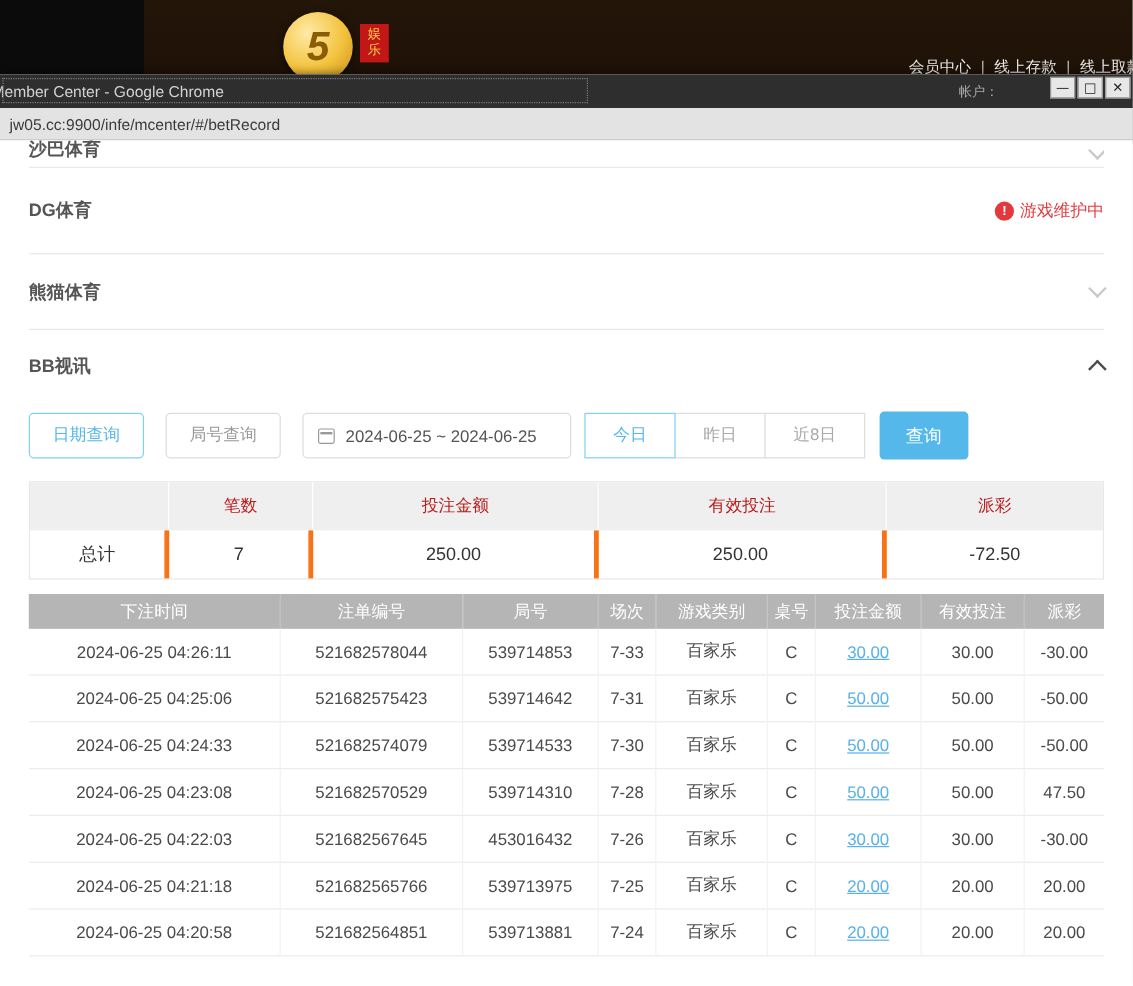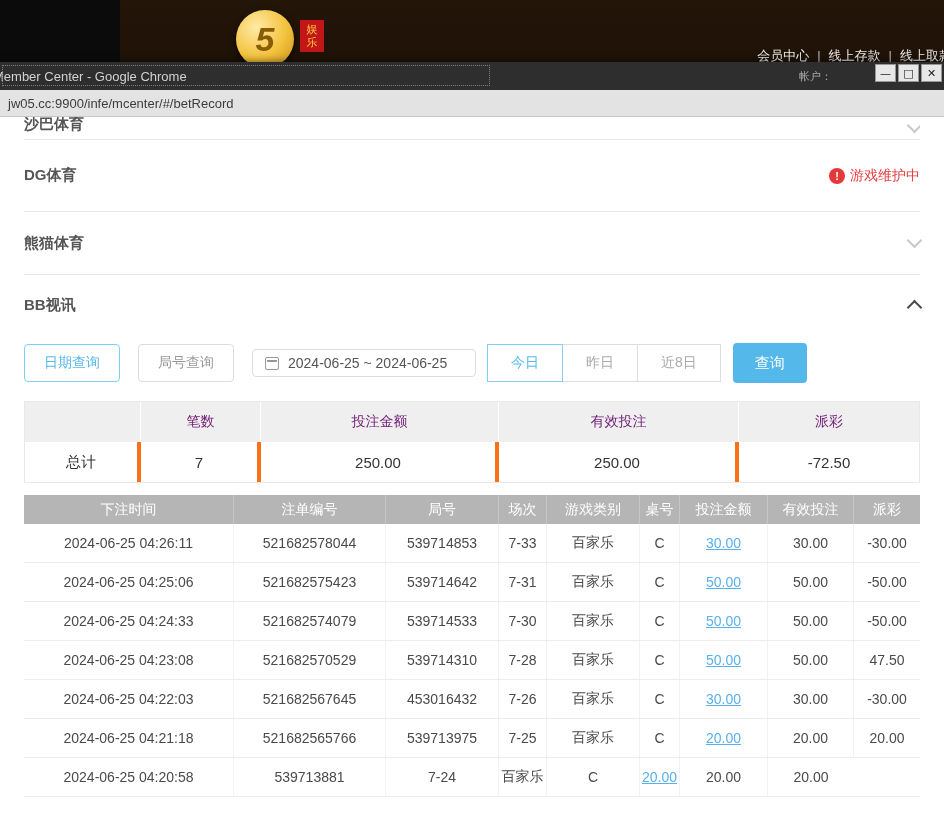--- a/index.html
+++ b/index.html
@@ -56,36 +56,36 @@
   .maint { display:flex; align-items:center; color:#e4393c; font-size:14px; }
   .warn-icon { width:16px; height:16px; border-radius:50%; background:#e4393c; color:#fff;
     font-size:11px; font-weight:bold; display:flex; align-items:center; justify-content:center;
     margin-right:5px; }
 
   
   .filters { display:flex; align-items:center; margin-top:8px; height:40px; }
   .btn { cursor:pointer; background:#fff; font-size:14px; }
   .btn-outline-blue { height:38px; padding:0 19px; border:1px solid #7fd0f5; color:#54b8ea; border-radius:4px; }
   .btn-outline-gray { height:38px; padding:0 19px; border:1px solid #dcdcdc; color:#999; border-radius:4px; margin-left:18px; }
-  .date-box { margin-left:18px; height:28px; width:224px; border:1px solid #dcdcdc; border-radius:4px;
+  .date-box { margin-left:18px; height:38px; width:224px; border:1px solid #dcdcdc; border-radius:4px;
     display:flex; align-items:center; padding:0 12px; color:#555; font-size:14px; cursor:pointer; }
   .cal { width:14px; height:13px; border:1px solid #999; border-radius:2px; margin-right:9px; position:relative; }
   .cal:before { content:''; position:absolute; top:2px; left:1px; right:1px; height:2px; background:#999; }
   .day-group { display:flex; margin-left:12px; }
   .day-btn { height:38px; padding:0 23px; border:1px solid #ddd; background:#fff; color:#aaa;
     font-size:14px; margin-left:-1px; cursor:pointer; }
   .day-btn.active { border:1px solid #7fd0f5; color:#54b8ea; position:relative; z-index:1; }
   .search-btn { margin-left:12px; height:40px; width:74px; background:#54b8ea; border:none;
     border-radius:4px; color:#fff; font-size:15px; cursor:pointer; }
 
   
   .sum-table { margin-top:18px; border:1px solid #e8e8e8; width:896px; }
   .sum-head, .sum-body { display:grid; grid-template-columns:116px 120px 238px 240px 180px; }
   .sum-head span { background:#efefef; height:40px; display:flex; align-items:center; justify-content:center;
-    color:#701a75; font-size:14px; border-right:1px solid #fff; }
+    color:#b91c1c; font-size:14px; border-right:1px solid #fff; }
   .sum-head span:last-child { border-right:none; }
   .sum-body span { height:40px; display:flex; align-items:center; justify-content:center;
     color:#333; font-size:15px; border-right:4px solid #f97316; }
   .sum-body span:last-child { border-right:none; }
 
   
   .det-table { margin-top:12px; width:896px; }
   .det-head, .det-row { display:grid; grid-template-columns:210px 152px 113px 48px 93px 40px 88px 86px 66px; }
   .det-head span { background:#b5b5b5; color:#fff; font-size:14px; height:29px;
     display:flex; align-items:center; justify-content:center; border-right:1px solid #c6c6c6; }
@@ -285,20 +285,21 @@
           <span class="cell">C</span>
           <span class="cell">
               <a class="bet-link">20.00</a>
             </span>
           <span class="cell">20.00</span>
           <span class="cell pos">20.00</span>
         </div>
 
         <div class="det-row">
           <span class="cell">2024-06-25 04:20:58</span>
+          <span class="cell">521682564851</span>
           <span class="cell">539713881</span>
           <span class="cell">7-24</span>
           <span class="cell">百家乐</span>
           <span class="cell">C</span>
           <span class="cell">
               <a class="bet-link">20.00</a>
             </span>
           <span class="cell">20.00</span>
           <span class="cell pos">20.00</span>
         </div>

